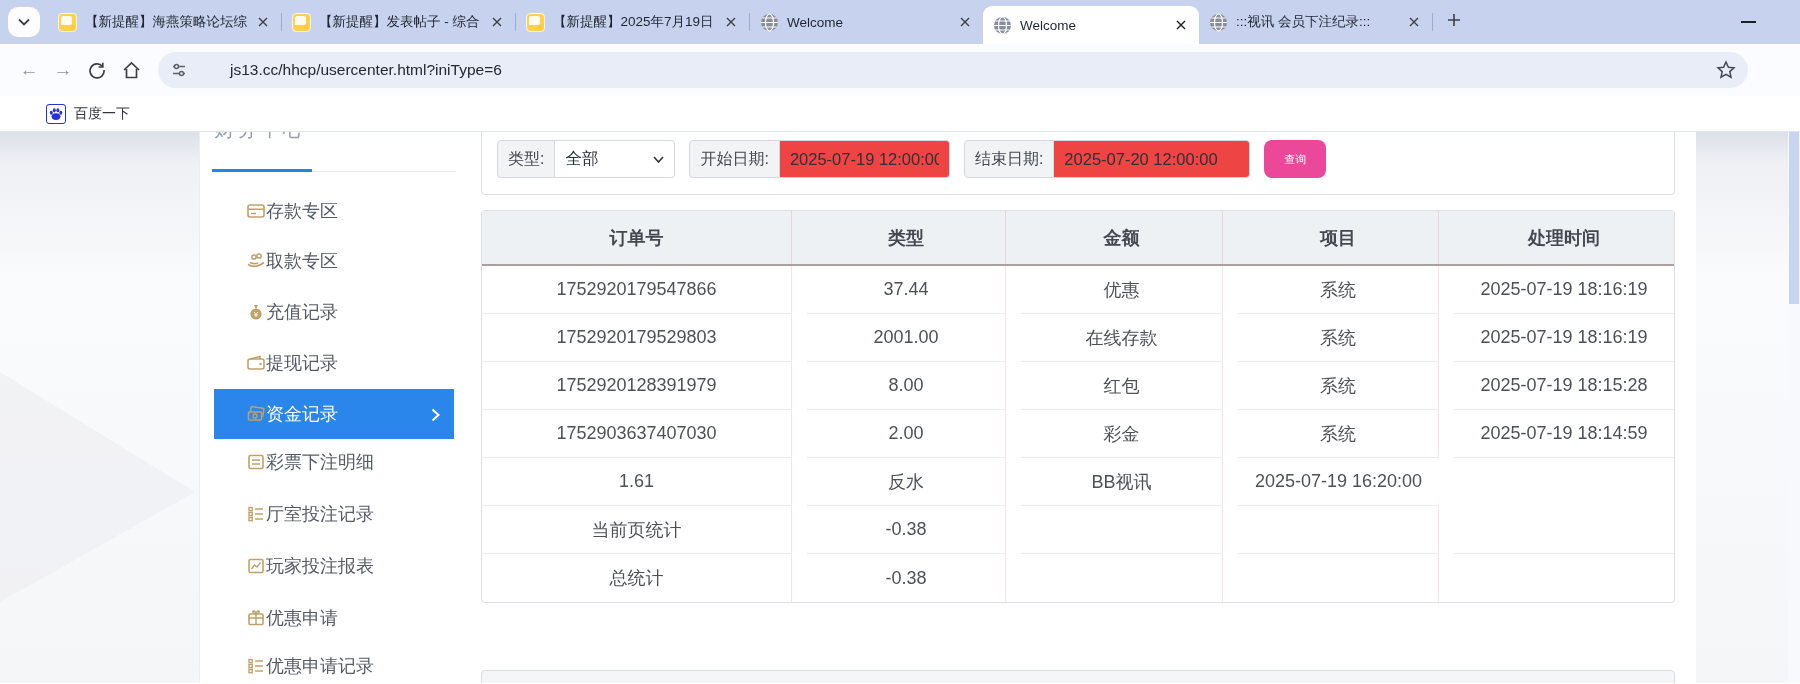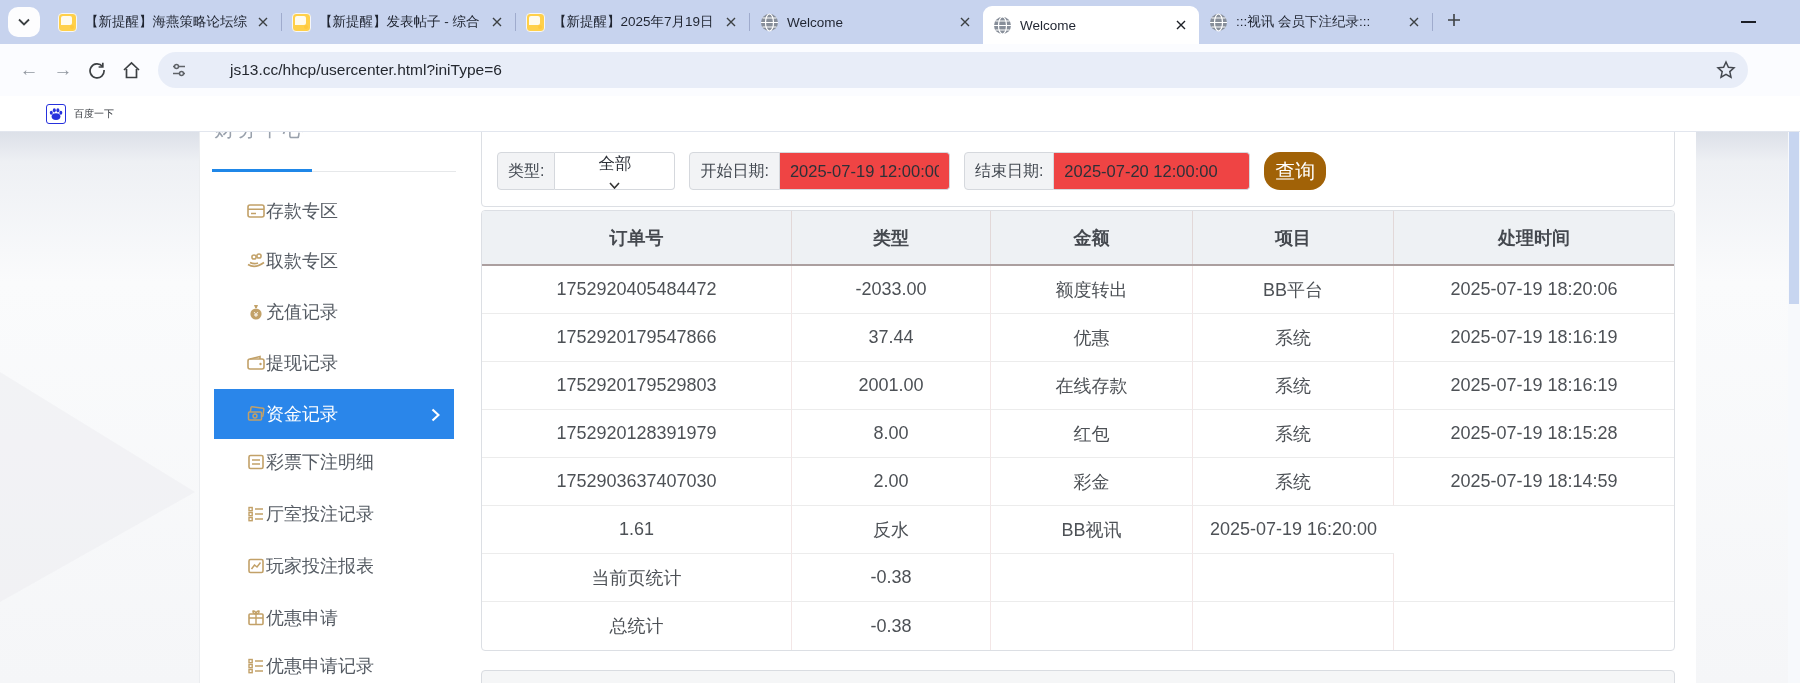--- a/index.html
+++ b/index.html
@@ -35,21 +35,21 @@
   .nav-ic { width:34px; height:34px; display:flex; align-items:center;
     justify-content:center; font-size:19px; color:#8f959e; flex:none; }
   .nav-ic.dark { color:#3c4043; }
   .omnibox { margin-left:10px; width:1590px; height:36px; background:#e8edf8;
     border-radius:18px; display:flex; align-items:center; padding:0 12px;gap:32px; }
   .omni-url { font-size:15.5px; color:#24282f; margin-left:10px; flex:1; }
 
   .bookmarks { width:1800px; height:36px; background:#fff; display:flex;
     align-items:center; border-bottom:1px solid #e2e6ee; }
   .bm { display:flex; align-items:center; gap:8px; margin-left:46px; }
-  .bm-label { font-size:10px; color:#33373d; }
+  .bm-label { font-size:14px; color:#33373d; }
 
   
   .page { position:relative; width:1800px; height:551px; overflow:hidden;
     background:#fff; }
   .gutter { position:absolute; top:0; height:551px;
     background:linear-gradient(#dce0e8 0px,#eef0f4 30px,#fafbfc 150px,#f5f6f8 100%); }
   .gutter.left { left:0; width:200px; border-right:1px solid #ebedf0; }
   .gutter.right { left:1696px; width:92px; }
   .tri { position:absolute; left:0; top:240px; width:0; height:0;
     border-top:120px solid transparent; border-bottom:110px solid transparent;
@@ -71,40 +71,40 @@
   .sb-item { position:absolute; left:14px; width:240px; height:48px; display:flex;
     align-items:center; padding-left:32px; color:#555b63; font-size:18px;
     cursor:pointer; }
   .sb-item.active { background:#2a86ea; color:#fff; height:50px; }
   .sb-item svg { flex:none; }
   .sb-chev { position:absolute; right:14px; top:17px; }
 
   
   .main { position:absolute; left:481px; top:0; width:1194px; height:551px; }
   .panel { border:1px solid #dcdfe4; border-radius:4px; background:#fff; }
-  .filter-panel { position:absolute; left:0; top:-43px; width:1194px; height:118px;
+  .filter-panel { position:absolute; left:0; top:-43px; width:1194px; height:106px;
     display:flex; align-items:flex-end; padding:0 0 16px 15px; }
   .fgroup { display:flex; height:38px; }
   .chip { background:#f2f3f5; border:1px solid #d5d8dd; display:flex;
     align-items:center; padding:0 10px; font-size:16px; color:#444a52;
     border-radius:4px 0 0 4px; white-space:nowrap; }
   .fld { border:1px solid #d5d8dd; border-left:none; border-radius:0 4px 4px 0;
     background:#ef4444; font-size:16.5px; color:#2d3138; padding:0 10px;
     font-family:inherit; }
   .select { width:120px; border:1px solid #d5d8dd; border-radius:4px; background:#fff;
     display:flex; align-items:center; justify-content:space-between; padding:0 10px;
-    font-size:16.5px; color:#2d3138; height:38px; margin-right:14px;flex-direction:column; }
+    font-size:16.5px; color:#2d3138; height:38px; margin-right:14px; }
   .gap { width:14px; flex:none; }
-  .btn-query { width:62px; height:38px; margin-left:14px; background:#a16207;
-    color:#fff; border:none; border-radius:16px; font-size:20px;
+  .btn-query { width:62px; height:38px; margin-left:14px; background:#ec4899;
+    color:#fff; border:none; border-radius:8px; font-size:11px;
     font-family:inherit; cursor:pointer; }
 
   .table-panel { position:absolute; left:0; top:78px; width:1194px;
     overflow:hidden; }
-  .t-row { display:grid; grid-template-columns:310px 199px 202px 201px 1fr; }
+  .t-row { display:grid; grid-template-columns:310px 199px 202px 201px 1fr;gap:15px; }
   .t-head { background:#eef1f4; border-bottom:2px solid #ab9f9f; }
   .t-head .t-cell { height:53px; font-weight:bold; color:#45494f; font-size:18px;
     border-right:1px solid #e2d8d8; }
   .t-cell { display:flex; align-items:center; justify-content:center;
     font-size:18px; color:#4d5156; }
   .t-body .t-cell { height:48px; border-right:1px solid #f3e6e6;
     border-bottom:1px solid #ececec; }
   .t-cell:last-child { border-right:none; }
   .t-body .t-row:last-child .t-cell { border-bottom:none; }
 
@@ -373,27 +373,20 @@
     <div class="panel table-panel">
       <div class="t-row t-head">
         <div class="t-cell">订单号</div>
         <div class="t-cell">类型</div>
         <div class="t-cell">金额</div>
         <div class="t-cell">项目</div>
         <div class="t-cell">处理时间</div>
       </div>
       <div class="t-body">
         <div class="t-row">
-          <div class="t-cell">1752920405484472</div>
-          <div class="t-cell">-2033.00</div>
-          <div class="t-cell">额度转出</div>
-          <div class="t-cell">BB平台</div>
-          <div class="t-cell">2025-07-19 18:20:06</div>
-        </div>
-        <div class="t-row">
           <div class="t-cell">1752920179547866</div>
           <div class="t-cell">37.44</div>
           <div class="t-cell">优惠</div>
           <div class="t-cell">系统</div>
           <div class="t-cell">2025-07-19 18:16:19</div>
         </div>
         <div class="t-row">
           <div class="t-cell">1752920179529803</div>
           <div class="t-cell">2001.00</div>
           <div class="t-cell">在线存款</div>

